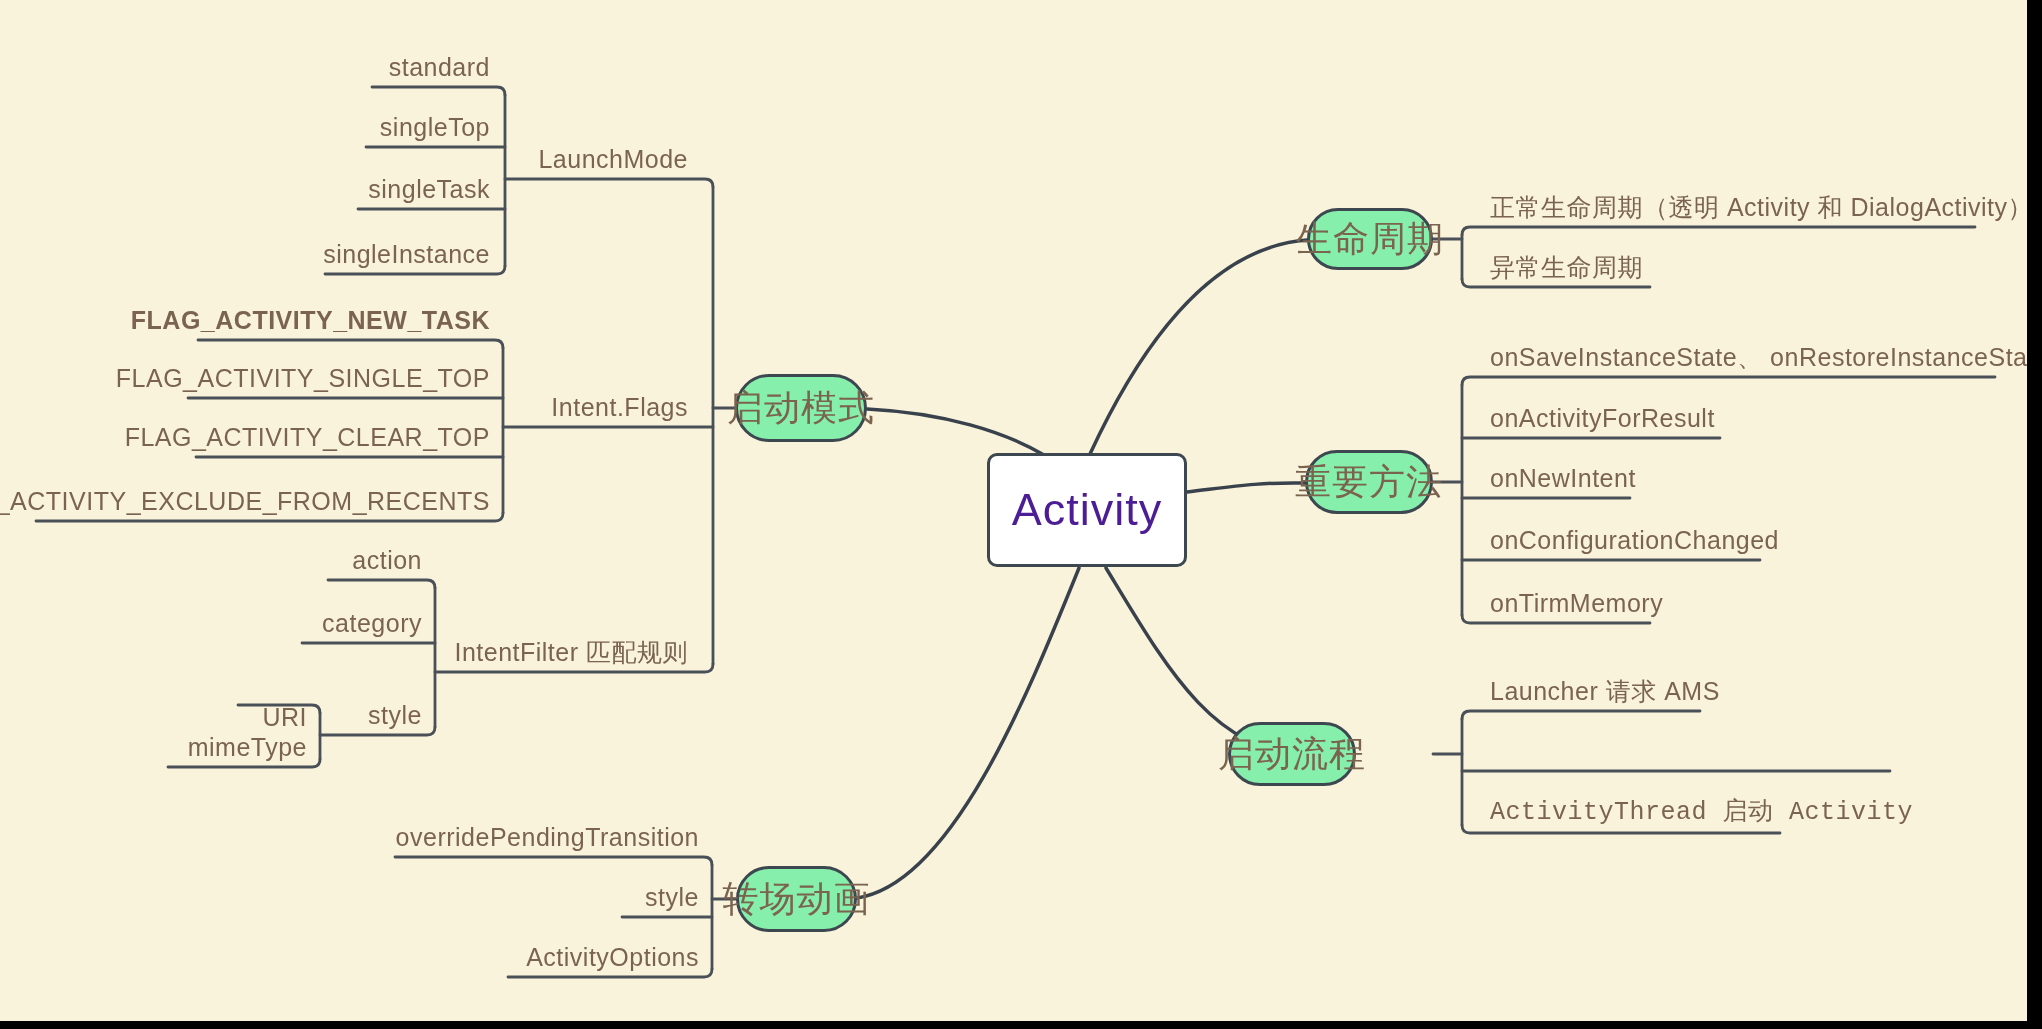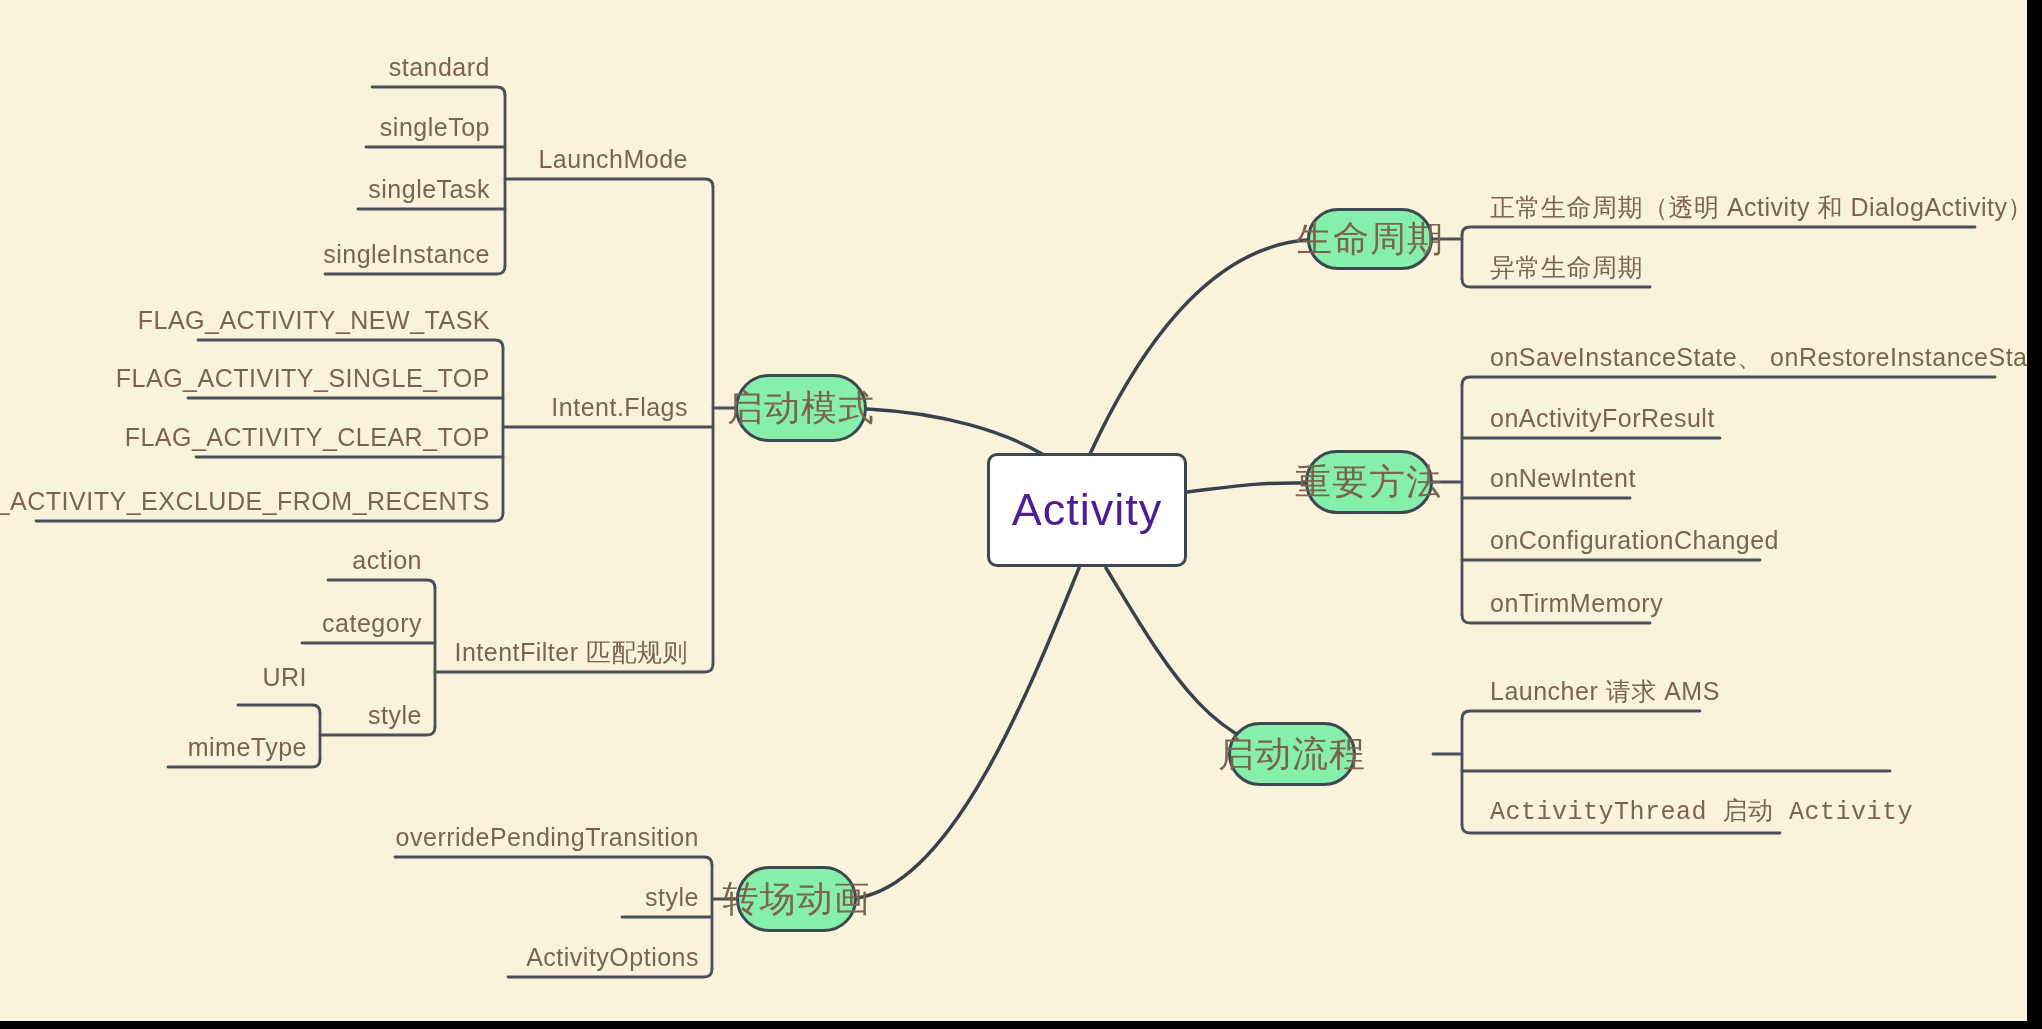--- a/index.html
+++ b/index.html
@@ -112,30 +112,30 @@
   <div class="pill" style="left:1307px;top:208px;width:126px;height:62px;border-radius:31px;">生命周期</div>
   <div class="pill" style="left:1305px;top:450px;width:128px;height:64px;border-radius:32px;">重要方法</div>
   <div class="pill" style="left:1228px;top:722px;width:128px;height:64px;border-radius:32px;">启动流程</div>
 
   <div class="leaf" style="top:54px;right:1552px;">standard</div>
   <div class="leaf" style="top:114px;right:1552px;">singleTop</div>
   <div class="leaf" style="top:176px;right:1552px;">singleTask</div>
   <div class="leaf" style="top:241px;right:1552px;">singleInstance</div>
   <div class="leaf" style="top:146px;right:1354px;">LaunchMode</div>
 
-  <div class="leaf" style="top:307px;right:1552px;">FLAG_ACTIVITY_NEW_TASK</div>
+  <div class="leaf" style="top:307px;right:1552px;font-weight:bold;">FLAG_ACTIVITY_NEW_TASK</div>
   <div class="leaf" style="top:424px;right:1552px;">FLAG_ACTIVITY_CLEAR_TOP</div>
   <div class="leaf" style="top:365px;right:1552px;">FLAG_ACTIVITY_SINGLE_TOP</div>
   <div class="leaf" style="top:488px;right:1552px;">FLAG_ACTIVITY_EXCLUDE_FROM_RECENTS</div>
   <div class="leaf" style="top:394px;right:1354px;">Intent.Flags</div>
 
   <div class="leaf" style="top:547px;right:1620px;">action</div>
   <div class="leaf" style="top:610px;right:1620px;">category</div>
   <div class="leaf" style="top:702px;right:1620px;">style</div>
-  <div class="leaf" style="top:664px;right:1735px;">URI</div>
+  <div class="leaf" style="top:704px;right:1735px;">URI</div>
   <div class="leaf" style="top:734px;right:1735px;">mimeType</div>
   <div class="leaf cjk" style="top:639px;right:1354px;">IntentFilter 匹配规则</div>
 
   <div class="leaf" style="top:824px;right:1343px;">overridePendingTransition</div>
   <div class="leaf" style="top:884px;right:1343px;">style</div>
   <div class="leaf" style="top:944px;right:1343px;">ActivityOptions</div>
 
   <div class="leaf cjk" style="top:194px;left:1490px;">正常生命周期（透明 Activity 和 DialogActivity）</div>
   <div class="leaf cjk" style="top:254px;left:1490px;">异常生命周期</div>
 

